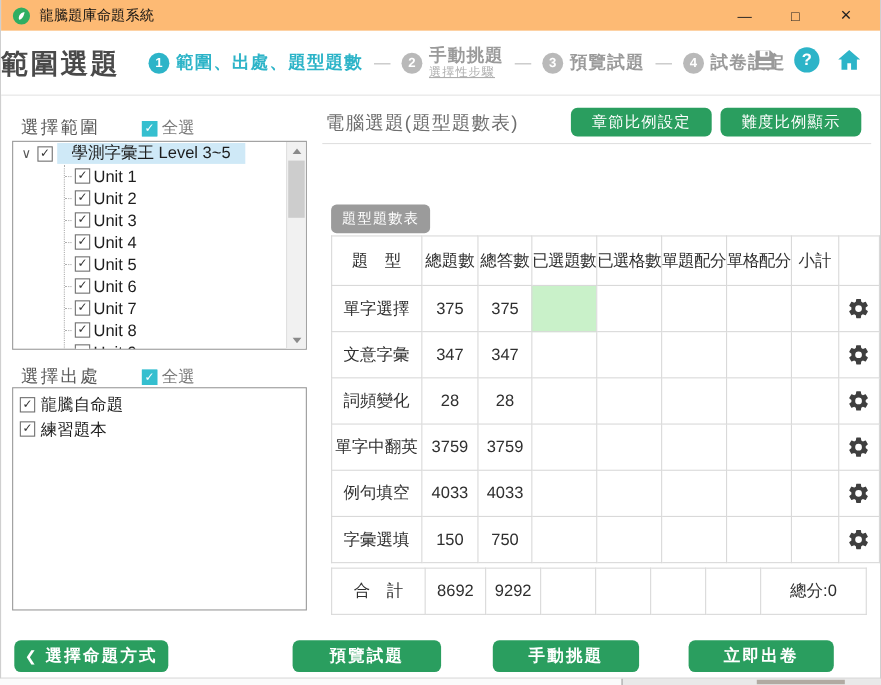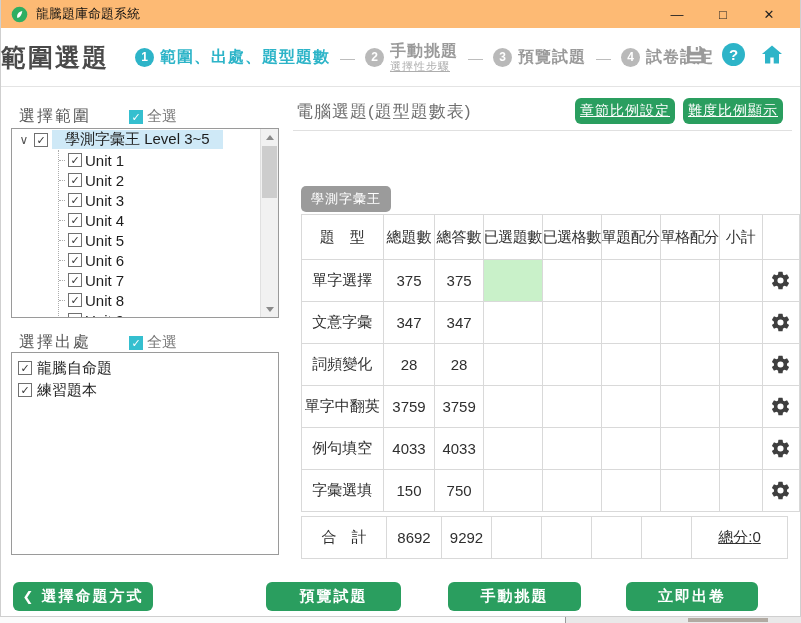--- a/index.html
+++ b/index.html
@@ -53,33 +53,33 @@
   .sb-arrow.down{bottom:0;}
   .tri-up{width:0;height:0;border-left:4px solid transparent;border-right:4px solid transparent;border-bottom:5px solid #8a8a8a;}
   .tri-down{width:0;height:0;border-left:4px solid transparent;border-right:4px solid transparent;border-top:5px solid #8a8a8a;}
   .sb-thumb{position:absolute;left:1px;top:17px;width:15px;height:52px;background:#cdcdcd;}
   .list-box{position:absolute;left:10px;top:352px;width:268px;height:203px;border:1px solid #9a9a9a;background:#fff;box-sizing:border-box;padding:4px 6px;}
   .list-item{display:flex;align-items:center;height:22px;gap:5px;}
   .list-item-label{font-size:15px;color:#1d1d1d;}
   
   .main-title{position:absolute;left:295px;top:100px;font-size:17px;color:#6e6e6e;letter-spacing:1px;}
   .top-btns{position:absolute;right:17px;top:98px;display:flex;gap:8px;}
-  .btn-green{background:#2a9e5f;color:#fff;border:none;border-radius:6px;font-size:14px;font-family:inherit;padding:4px 5px;letter-spacing:1px;cursor:pointer;white-space:nowrap;text-decoration:underline;}
+  .btn-green{background:#2a9e5f;color:#fff;border:none;border-radius:6px;font-size:14px;font-family:inherit;padding:4px 19px;letter-spacing:1px;cursor:pointer;white-space:nowrap;}
   .main-divider{position:absolute;left:292px;top:130px;right:8px;height:1px;background:#e0e0e0;}
   .btn-gray{position:absolute;left:300px;top:186px;background:#9b9b9b;color:#fff;border:none;border-radius:5px;font-size:13px;font-family:inherit;padding:4px 10px;letter-spacing:1px;cursor:pointer;}
   table.qtable{position:absolute;left:300px;top:214px;border-collapse:collapse;table-layout:fixed;background:#fff;}
   table.qtable td,table.qtable th{border:1px solid #d9d9d9;font-weight:normal;text-align:center;color:#2f2f2f;font-size:15px;padding:0;overflow:visible;white-space:nowrap;}
   table.qtable th{height:44px;}
   table.qtable td{height:41px;}
   th.narrow{font-size:13px;letter-spacing:-0.5px;}
   td.hl-green{background:#c9f1c9;}
   .gear{width:21px;height:21px;display:inline-block;vertical-align:middle;cursor:pointer;}
   table.totals{position:absolute;left:300px;top:516px;border-collapse:collapse;table-layout:fixed;background:#fff;}
   table.totals td{border:1px solid #d9d9d9;text-align:center;color:#2f2f2f;font-size:15px;height:41px;padding:0;white-space:nowrap;}
-  td.score-cell{text-align:right;padding-right:8px;color:#ee4035;text-decoration:underline;}
+  td.score-cell{text-align:right;padding-right:8px;color:#ee4035;}
   
   .footer-btn{position:absolute;top:582px;height:29px;background:#2a9e5f;color:#fff;border:none;border-radius:6px;font-size:15px;font-weight:bold;font-family:inherit;letter-spacing:2px;cursor:pointer;display:flex;align-items:center;justify-content:center;box-sizing:border-box;}
   .chev{font-size:13px;margin-right:6px;font-weight:bold;}
   
   .bottom-strip{position:absolute;left:0;top:617px;width:801px;height:6px;background:#e9e9e9;}
   .strip-white{position:absolute;left:0;top:0;width:565px;height:6px;background:#fbfbfb;border-right:1px solid #9a9a9a;}
   .strip-noise{position:absolute;left:688px;top:1px;width:80px;height:4px;background:#a39a90;opacity:.8;}
 </style>
 </head>
 <body>
@@ -228,21 +228,21 @@
     </div>
   </div>
 
   <div class="main-title">電腦選題(題型題數表)</div>
   <div class="top-btns">
     <button class="btn-green">章節比例設定</button>
     <button class="btn-green">難度比例顯示</button>
   </div>
   <div class="main-divider"></div>
 
-  <button class="btn-gray">學測字彙王</button>
+  <button class="btn-gray">題型題數表</button>
 
   <table class="qtable">
     <colgroup>
       <col style="width:85px">
         <col style="width:55px">
         <col style="width:50px">
         <col style="width:50px">
       <col style="width:50px">
         <col style="width:50px">
         <col style="width:50px">

